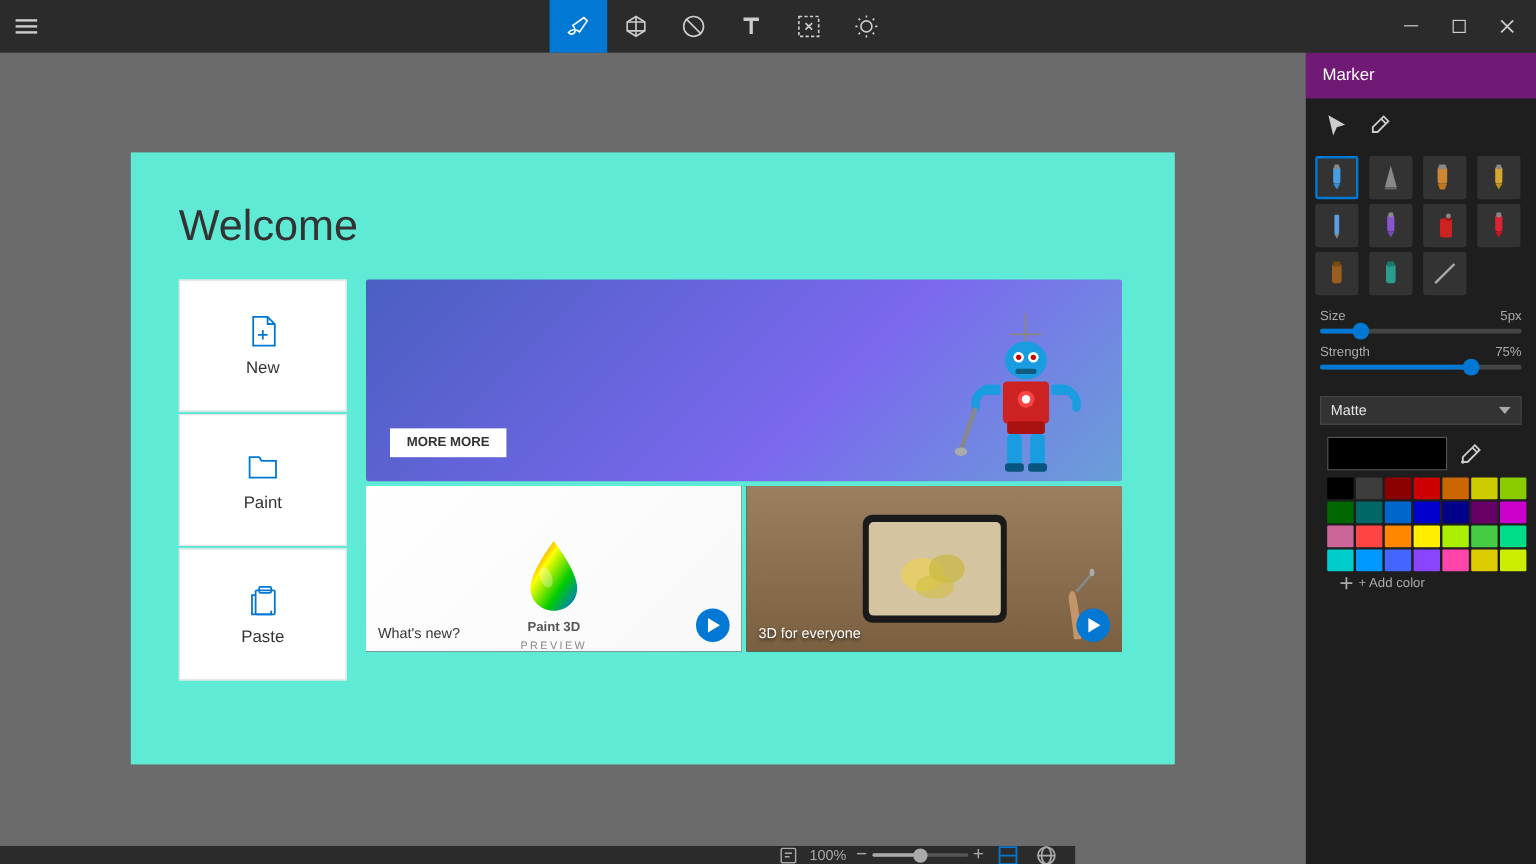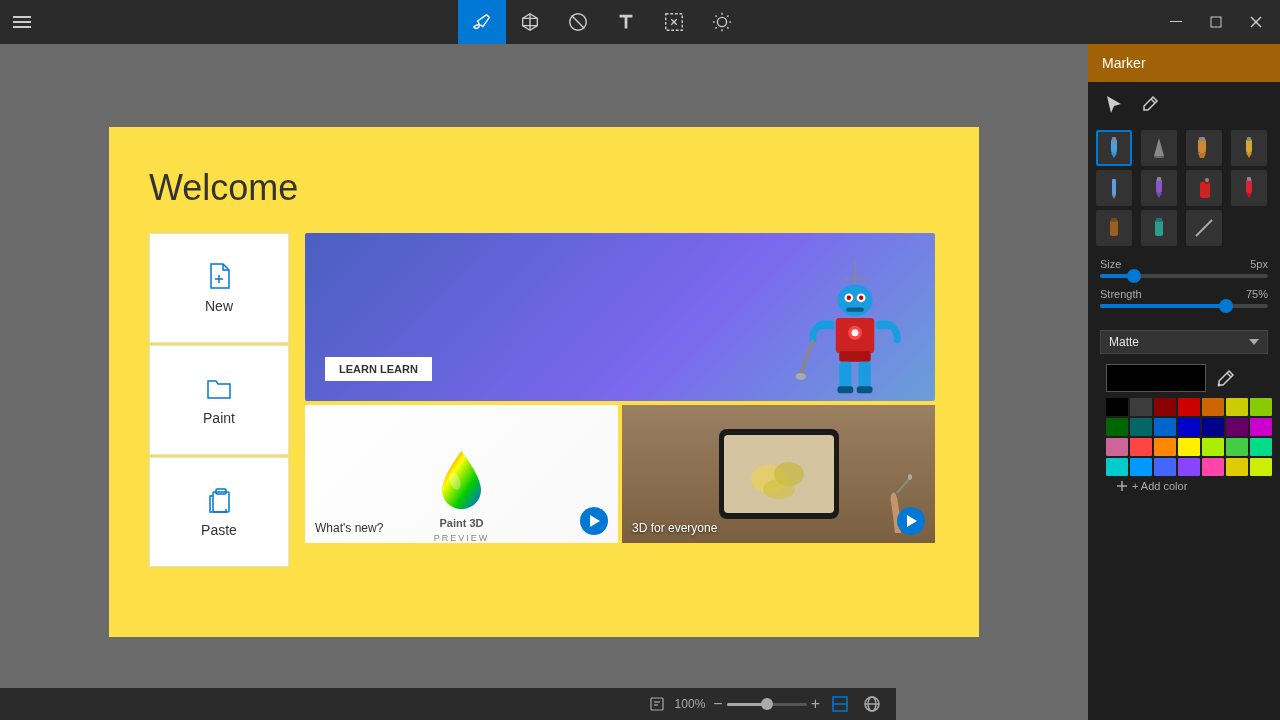--- a/index.html
+++ b/index.html
@@ -89,21 +89,21 @@
       flex: 1;
       background: #6b6b6b;
       position: relative;
       display: flex;
       align-items: center;
       justify-content: center;
     }
 
     
     .welcome-panel {
-      background: #fde047;
+      background: #5eead4;
       width: 870px;
       height: 510px;
       position: relative;
       padding: 40px 44px 40px 40px;
     }
     .welcome-title {
       font-size: 36px;
       font-weight: 300;
       color: #333;
       margin-bottom: 24px;
@@ -310,21 +310,21 @@
     }
 
     
     .right-panel {
       width: 192px;
       background: #1e1e1e;
       display: flex;
       flex-direction: column;
     }
     .panel-header {
-      background: #a16207;
+      background: #701a75;
       padding: 10px 14px;
     }
     .panel-title {
       color: white;
       font-size: 14px;
     }
     .panel-tools-row {
       display: flex;
       align-items: center;
       padding: 8px 12px;
@@ -465,21 +465,21 @@
       font-size: 11px;
       cursor: pointer;
     }
 
     
     .status-bar {
       position: absolute;
       bottom: 0;
       left: 0;
       right: 192px;
-      height: 32px;
+      height: 15px;
       background: #2b2b2b;
       display: flex;
       align-items: center;
       justify-content: flex-end;
       padding: 0 12px;
       gap: 8px;
     }
     .status-icon {
       width: 20px;
       height: 20px;
@@ -655,21 +655,21 @@
             <span class="action-btn-label">Paste</span>
           </div>
         </div>
 
         <div class="featured-area">
 
           <div class="challenge-banner">
             <div class="challenge-text">
               <div>
               </div>
-              <button class="learn-more-btn">LEARN LEARN</button>
+              <button class="learn-more-btn">MORE MORE</button>
             </div>
             <div class="challenge-image">
 
               <svg class="robot-illustration" viewBox="0 0 180 160" xmlns="http://www.w3.org/2000/svg">
 
                 <line x1="90" y1="0" x2="90" y2="30" stroke="#888" stroke-width="2"></line>
                 <line x1="75" y1="20" x2="105" y2="20" stroke="#888" stroke-width="2"></line>
 
                 <ellipse cx="90" cy="45" rx="20" ry="18" fill="#1a9de0"></ellipse>
 

